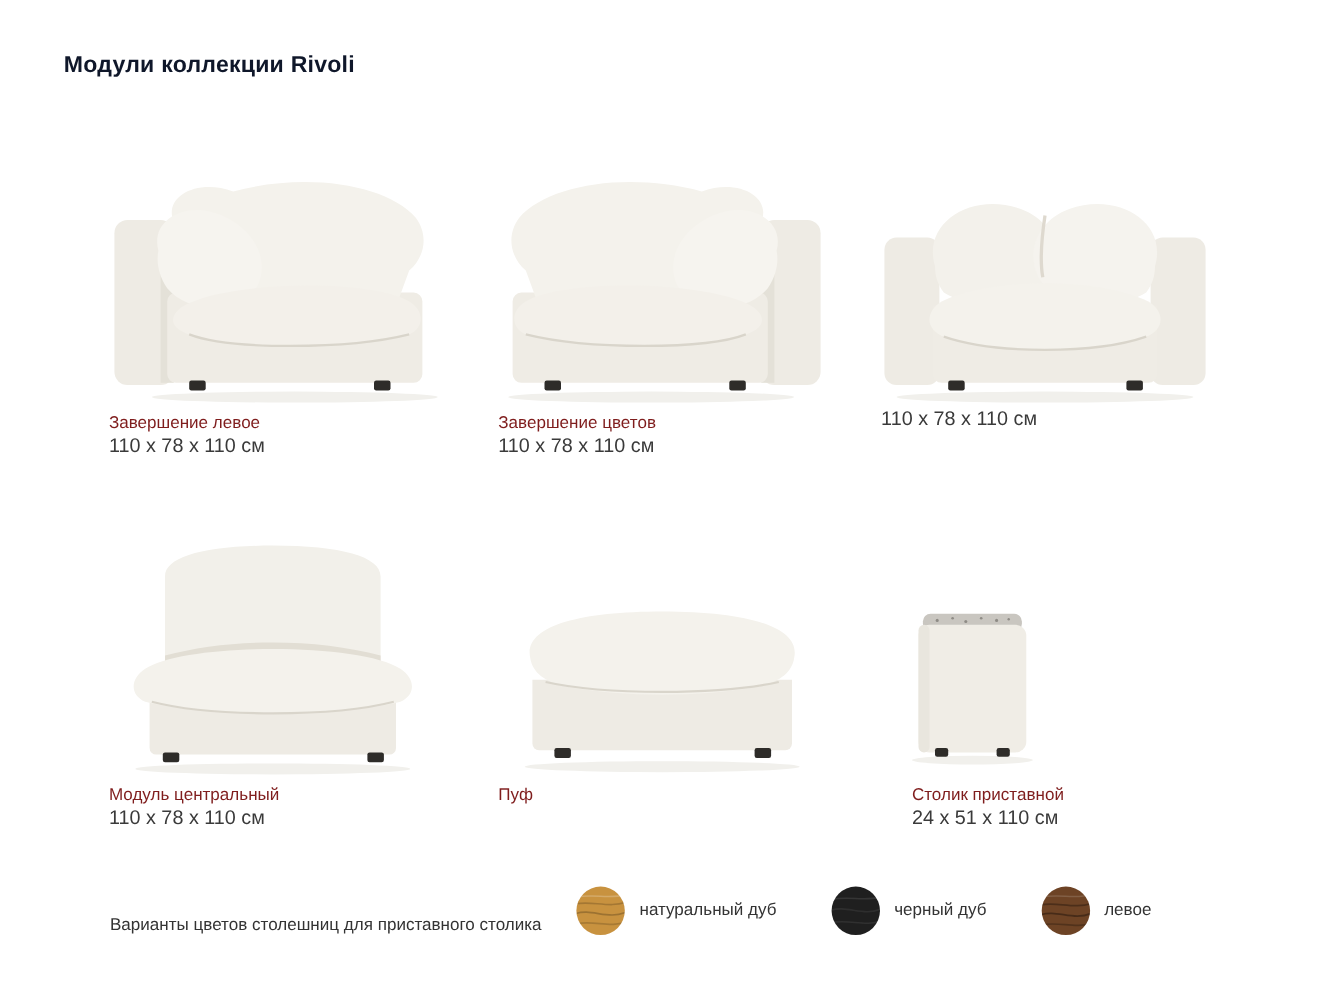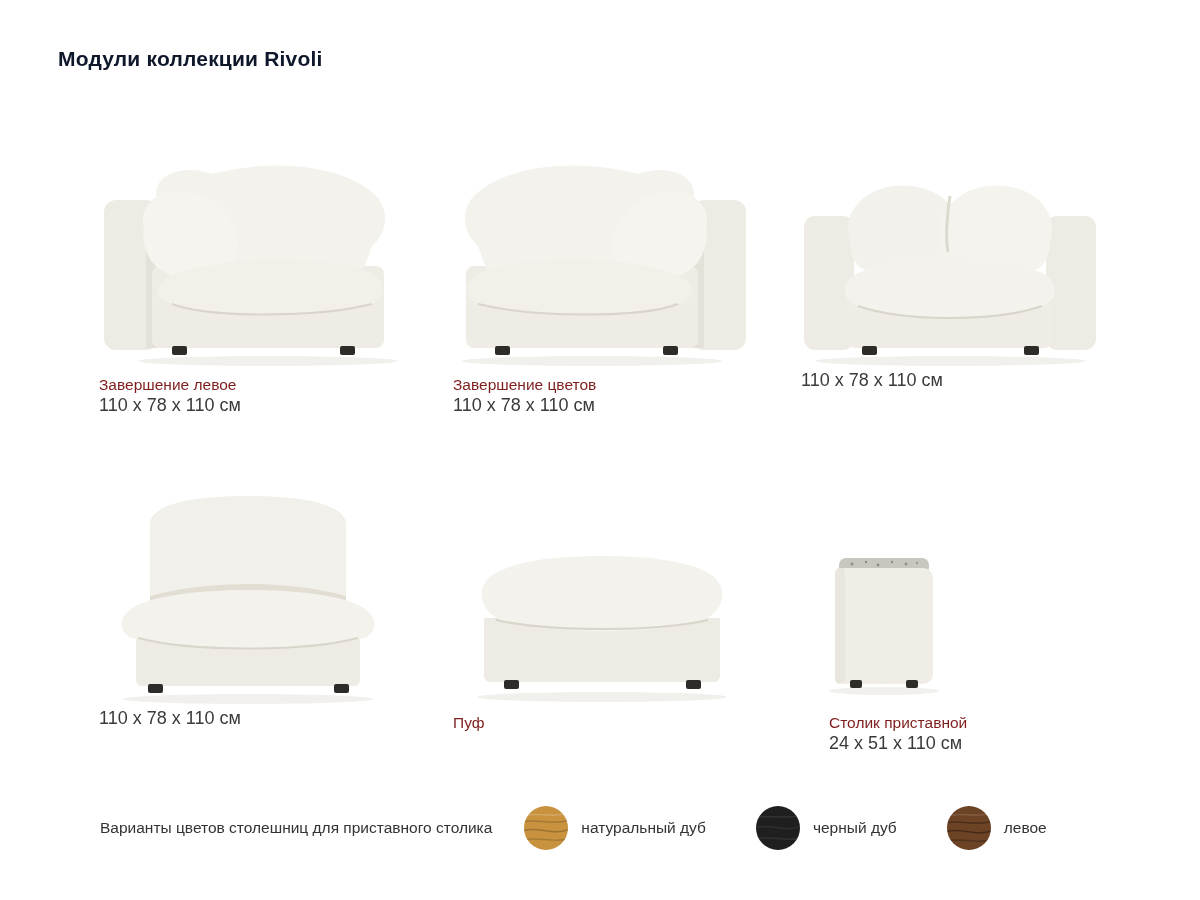--- a/index.html
+++ b/index.html
@@ -16,21 +16,21 @@
   .cell{position:absolute;width:320px;margin:0;}
   #cell-1{left:88px;top:140px}
   #cell-2{left:442px;top:140px}
   #cell-3{left:790px;top:140px}
   #cell-4{left:88px;top:478px}
   #cell-5{left:442px;top:478px}
   #cell-6{left:818px;top:478px}
   .cell svg.product{display:block;width:320px;height:230px}
   .pname{margin:4px 0 0 11px;font-size:15.5px;font-weight:500;color:#7f1d1d;line-height:21px}
   .pdims{margin:0 0 0 11px;font-size:18px;font-weight:400;color:#3a3a3a;line-height:21px}
-  .legend{position:absolute;left:100px;top:806px;height:44px;display:flex;align-items:center}
+  .legend{position:absolute;left:100px;top:806px;height:44px;display:flex;align-items:flex-end}
   .legend-title{font-size:15.5px;color:#333;margin-right:32px;white-space:nowrap}
   .opt{display:flex;align-items:center;margin-right:50px}
   .swatch{width:44px;height:44px;border-radius:50%;margin-right:13px;overflow:hidden;flex:none}
   .swatch svg{display:block;width:44px;height:44px}
   .opt-label{font-size:15.5px;color:#333;white-space:nowrap}
 </style>
 </head>
 <body>
 
 <h1 class="page-title">Модули коллекции Rivoli</h1>
@@ -101,20 +101,21 @@
     <ellipse cx="160" cy="221" rx="125" ry="5" fill="#f1f0ec"></ellipse>
     <path d="M62 46 C62 28 98 18 160 18 C222 18 258 28 258 46 V124 C200 106 120 106 62 124 Z" fill="#f2f0ea"></path>
     <path d="M62 118 C120 102 200 102 258 118 L258 128 C200 112 120 112 62 128 Z" fill="#e2ded4"></path>
     <path d="M48 150 h224 v52 a6 6 0 0 1 -6 6 H54 a6 6 0 0 1 -6 -6 Z" fill="#eeebe4"></path>
     <path d="M44 130 C80 106 240 106 276 130 C290 139 290 154 276 160 C218 174 102 174 44 160 C30 154 30 139 44 130 Z" fill="#f4f2ec"></path>
     <path d="M50 160 C104 174 216 174 270 160" stroke="#d9d5cb" stroke-width="2" fill="none"></path>
     <rect x="60" y="206" width="15" height="9" rx="2" fill="#2e2c29"></rect>
     <rect x="246" y="206" width="15" height="9" rx="2" fill="#2e2c29"></rect>
   </svg>
   <figcaption>
+    <div class="pname">Модуль центральный</div>
     <div class="pdims">110 x 78 x 110 см</div>
   </figcaption>
 </figure>
 
 <figure class="cell" id="cell-5">
   <svg class="product" viewBox="0 0 320 230" aria-hidden="true">
     <ellipse cx="160" cy="219" rx="125" ry="5" fill="#f1f0ec"></ellipse>
     <path d="M42 140 h236 v58 a6 6 0 0 1 -6 6 H48 a6 6 0 0 1 -6 -6 Z" fill="#eeebe4"></path>
     <path d="M40 120 C34 92 82 78 160 78 C238 78 286 92 280 120 C278 134 266 142 248 146 C192 156 128 156 72 146 C54 142 42 134 40 120 Z" fill="#f4f2ec"></path>
     <path d="M54 142 C108 154 212 154 266 142" stroke="#d9d5cb" stroke-width="2" fill="none"></path>

